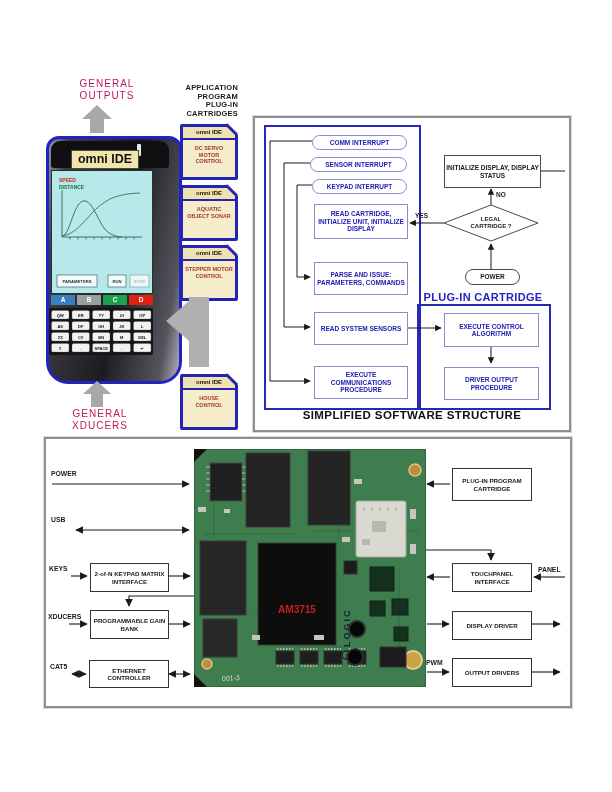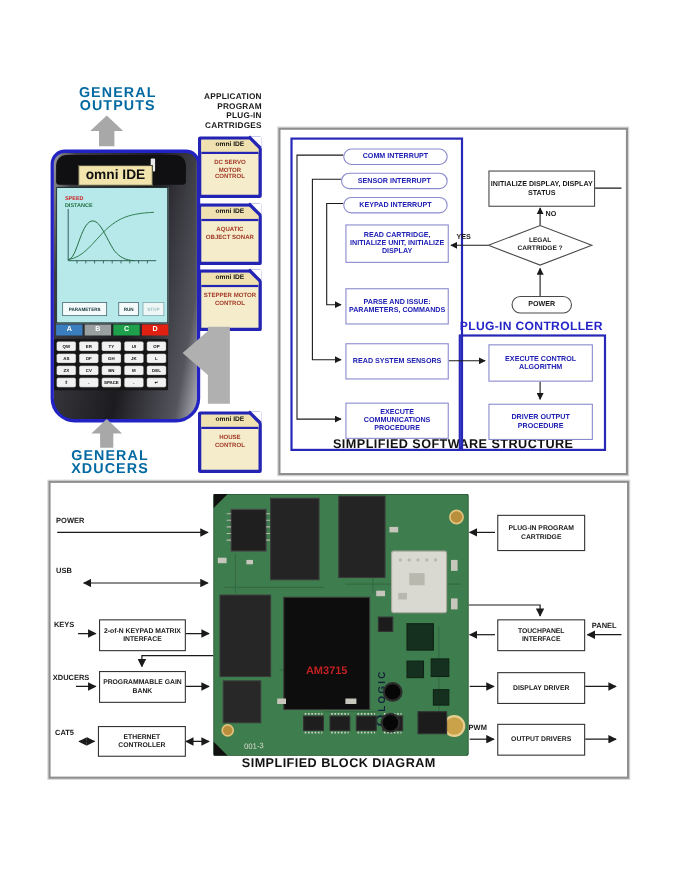--- a/index.html
+++ b/index.html
@@ -1,19 +1,19 @@
 <!DOCTYPE html>
 <html><head>
 <meta charset="utf-8">
 <style>
   html,body{margin:0;padding:0;background:#ffffff;}
   body{width:612px;height:792px;position:relative;font-family:"Liberation Sans",sans-serif;overflow:hidden;}
   .abs{position:absolute;}
   
-  .big-title{font-size:13px;font-weight:bold;color:#0369a1;letter-spacing:1px;text-align:center;line-height:12px;}
+  .big-title{font-size:10px;font-weight:normal;color:#be185d;letter-spacing:1px;text-align:center;line-height:12px;}
   .col-title{font-size:7.5px;font-weight:bold;color:#1a1a1a;text-align:right;line-height:8.5px;letter-spacing:.2px;}
   .caption{font-size:11.5px;font-weight:bold;color:#111;text-align:center;letter-spacing:.4px;}
   
   .device{left:46px;top:136px;width:130px;height:242px;border:3px solid #2323c4;border-radius:13px 13px 22px 22px;
     background:linear-gradient(100deg,#9a9aa2 0%,#3c3c42 12%,#1c1c20 55%,#55555e 88%,#b2b2bc 100%);}
   .dev-topbar{left:2px;top:2px;width:118px;height:27px;background:#101012;border-radius:9px 9px 3px 3px;}
   .stylus{left:88px;top:5px;width:4px;height:12px;background:#e8e8e8;border-radius:1px;}
   .brand{left:22px;top:11px;width:66px;height:17px;background:#f2e4ad;border:1px solid #4a4a3a;
     font-size:12.5px;font-weight:bold;color:#111;text-align:center;line-height:17px;}
   .screen{left:2px;top:31px;width:100px;height:122px;border:1px solid #233;background:#b7e9ea;}
@@ -173,21 +173,21 @@
   <div class="notch"></div>
     <div class="notch-line"></div>
   <div class="cart-head">omni IDE</div>
   <div class="cart-body">HOUSE CONTROL</div>
 </div>
 
 <div class="abs frame" style="left:253px;top:116px;width:314px;height:312px;">
 
   <div class="abs blue-region" style="left:9px;top:7px;width:153px;height:281px;z-index:1;"></div>
   <div class="abs blue-region" style="left:162px;top:186px;width:130px;height:102px;z-index:1;"></div>
-  <div class="abs region-label" style="left:162px;top:173px;width:132px;">PLUG-IN CONTROLLER</div>
+  <div class="abs region-label" style="left:162px;top:173px;width:132px;">PLUG-IN CARTRIDGE</div>
 
   <svg class="abs" style="left:0;top:0;z-index:2;" width="314" height="312" viewBox="0 0 314 312">
     <defs>
       <marker id="ah1" viewBox="0 0 10 10" refX="9" refY="5" markerWidth="6.5" markerHeight="6.5" orient="auto-start-reverse">
         <path d="M0,0 L10,5 L0,10 z" fill="#1a1a1a"></path>
       </marker>
     </defs>
     <g stroke="#1a1a1a" stroke-width="1" fill="none">
       <path d="M57,23 H15 V263 H55" marker-end="url(#ah1)"></path>
       <path d="M55,45 H29 V209 H55" marker-end="url(#ah1)"></path>
@@ -212,21 +212,21 @@
 
   <div class="fnode fblack" style="left:189px;top:37px;width:95px;height:31px;">INITIALIZE DISPLAY, DISPLAY STATUS</div>
   <div class="abs diamond-text" style="left:214px;top:90px;width:44px;height:30px;">LEGAL CARTRIDGE ?</div>
   <div class="fnode fblack stadium" style="left:210px;top:151px;width:53px;height:14px;">POWER</div>
   <div class="fnode fblue" style="left:189px;top:195px;width:93px;height:32px;">EXECUTE CONTROL ALGORITHM</div>
   <div class="fnode fblue" style="left:189px;top:249px;width:93px;height:31px;">DRIVER OUTPUT PROCEDURE</div>
 
   <div class="edge-label" style="left:160px;top:94px;">YES</div>
   <div class="edge-label" style="left:241px;top:73px;">NO</div>
 
-  <div class="abs caption" style="left:0;right:0;top:280px;">SIMPLIFIED SOFTWARE STRUCTURE</div>
+  <div class="abs caption" style="left:0;right:0;top:291px;">SIMPLIFIED SOFTWARE STRUCTURE</div>
 </div>
 
 <div class="abs frame" style="left:44px;top:437px;width:524px;height:267px;">
 
   <svg class="abs" style="left:0;top:0;z-index:1;" width="520" height="263" viewBox="0 0 520 263">
     <defs>
       <marker id="ah2" viewBox="0 0 10 10" refX="9" refY="5" markerWidth="7" markerHeight="7" orient="auto-start-reverse">
         <path d="M0,0 L10,5 L0,10 z" fill="#1a1a1a"></path>
       </marker>
     </defs>
@@ -322,14 +322,13 @@
         <rect x="130" y="202" width="18" height="13" fill="#1e1e1e" stroke="#333"></rect>
         <rect x="154" y="202" width="18" height="13" fill="#1e1e1e" stroke="#333"></rect>
       <path d="M83,200 h16 M107,200 h16 M131,200 h16 M155,200 h16 M83,217 h16 M107,217 h16 M131,217 h16 M155,217 h16" stroke="#cfcfc6" stroke-width="1.5" stroke-dasharray="1.5,1.5"></path>
     </g>
     <circle cx="163" cy="180" r="8" fill="#060606" stroke="#2c2c2c" stroke-width="2"></circle>
     <circle cx="161" cy="208" r="8" fill="#060606" stroke="#2c2c2c" stroke-width="2"></circle>
     <rect x="186" y="198" width="26" height="20" fill="#1c1c1c" stroke="#333"></rect>
     <text x="28" y="232" font-size="7" fill="#ddddd2" transform="rotate(-3 28 232)">001-3</text>
   </svg>
 
-  <div class="abs caption" style="left:0;right:0;top:249px;">SIMPLIFIED BLOCK DIAGRAM</div>
 </div>
 
 </body></html>

